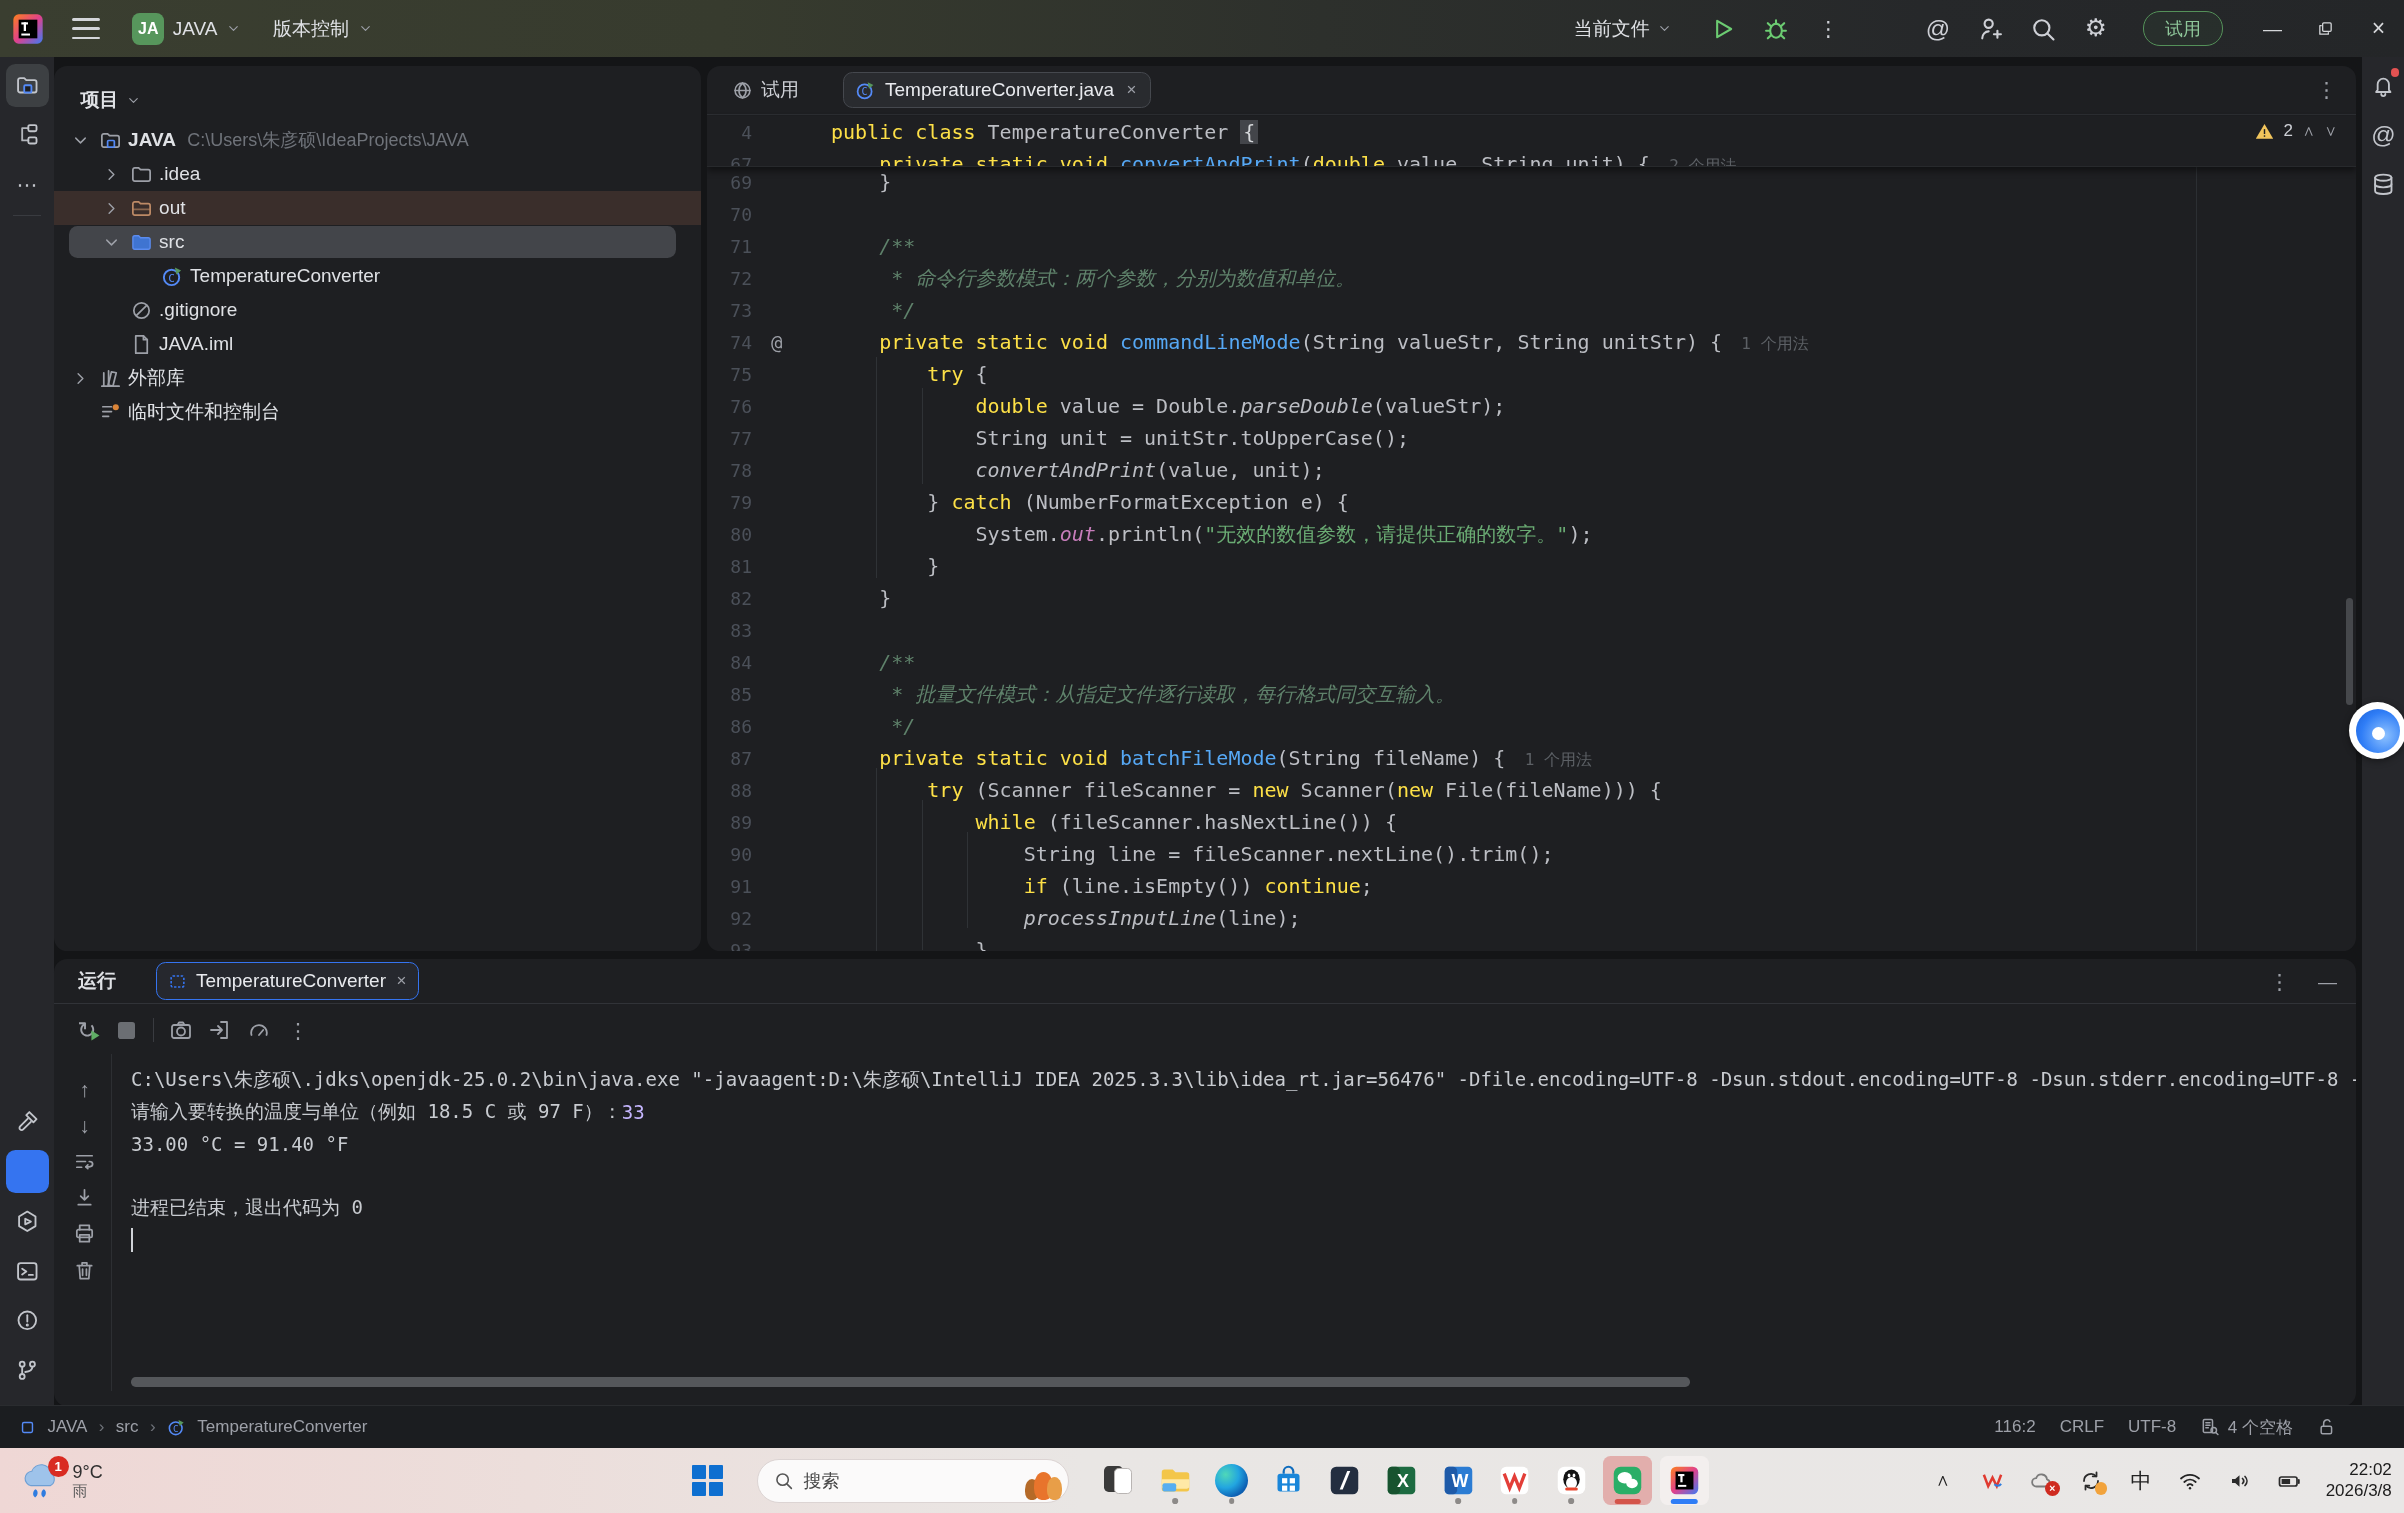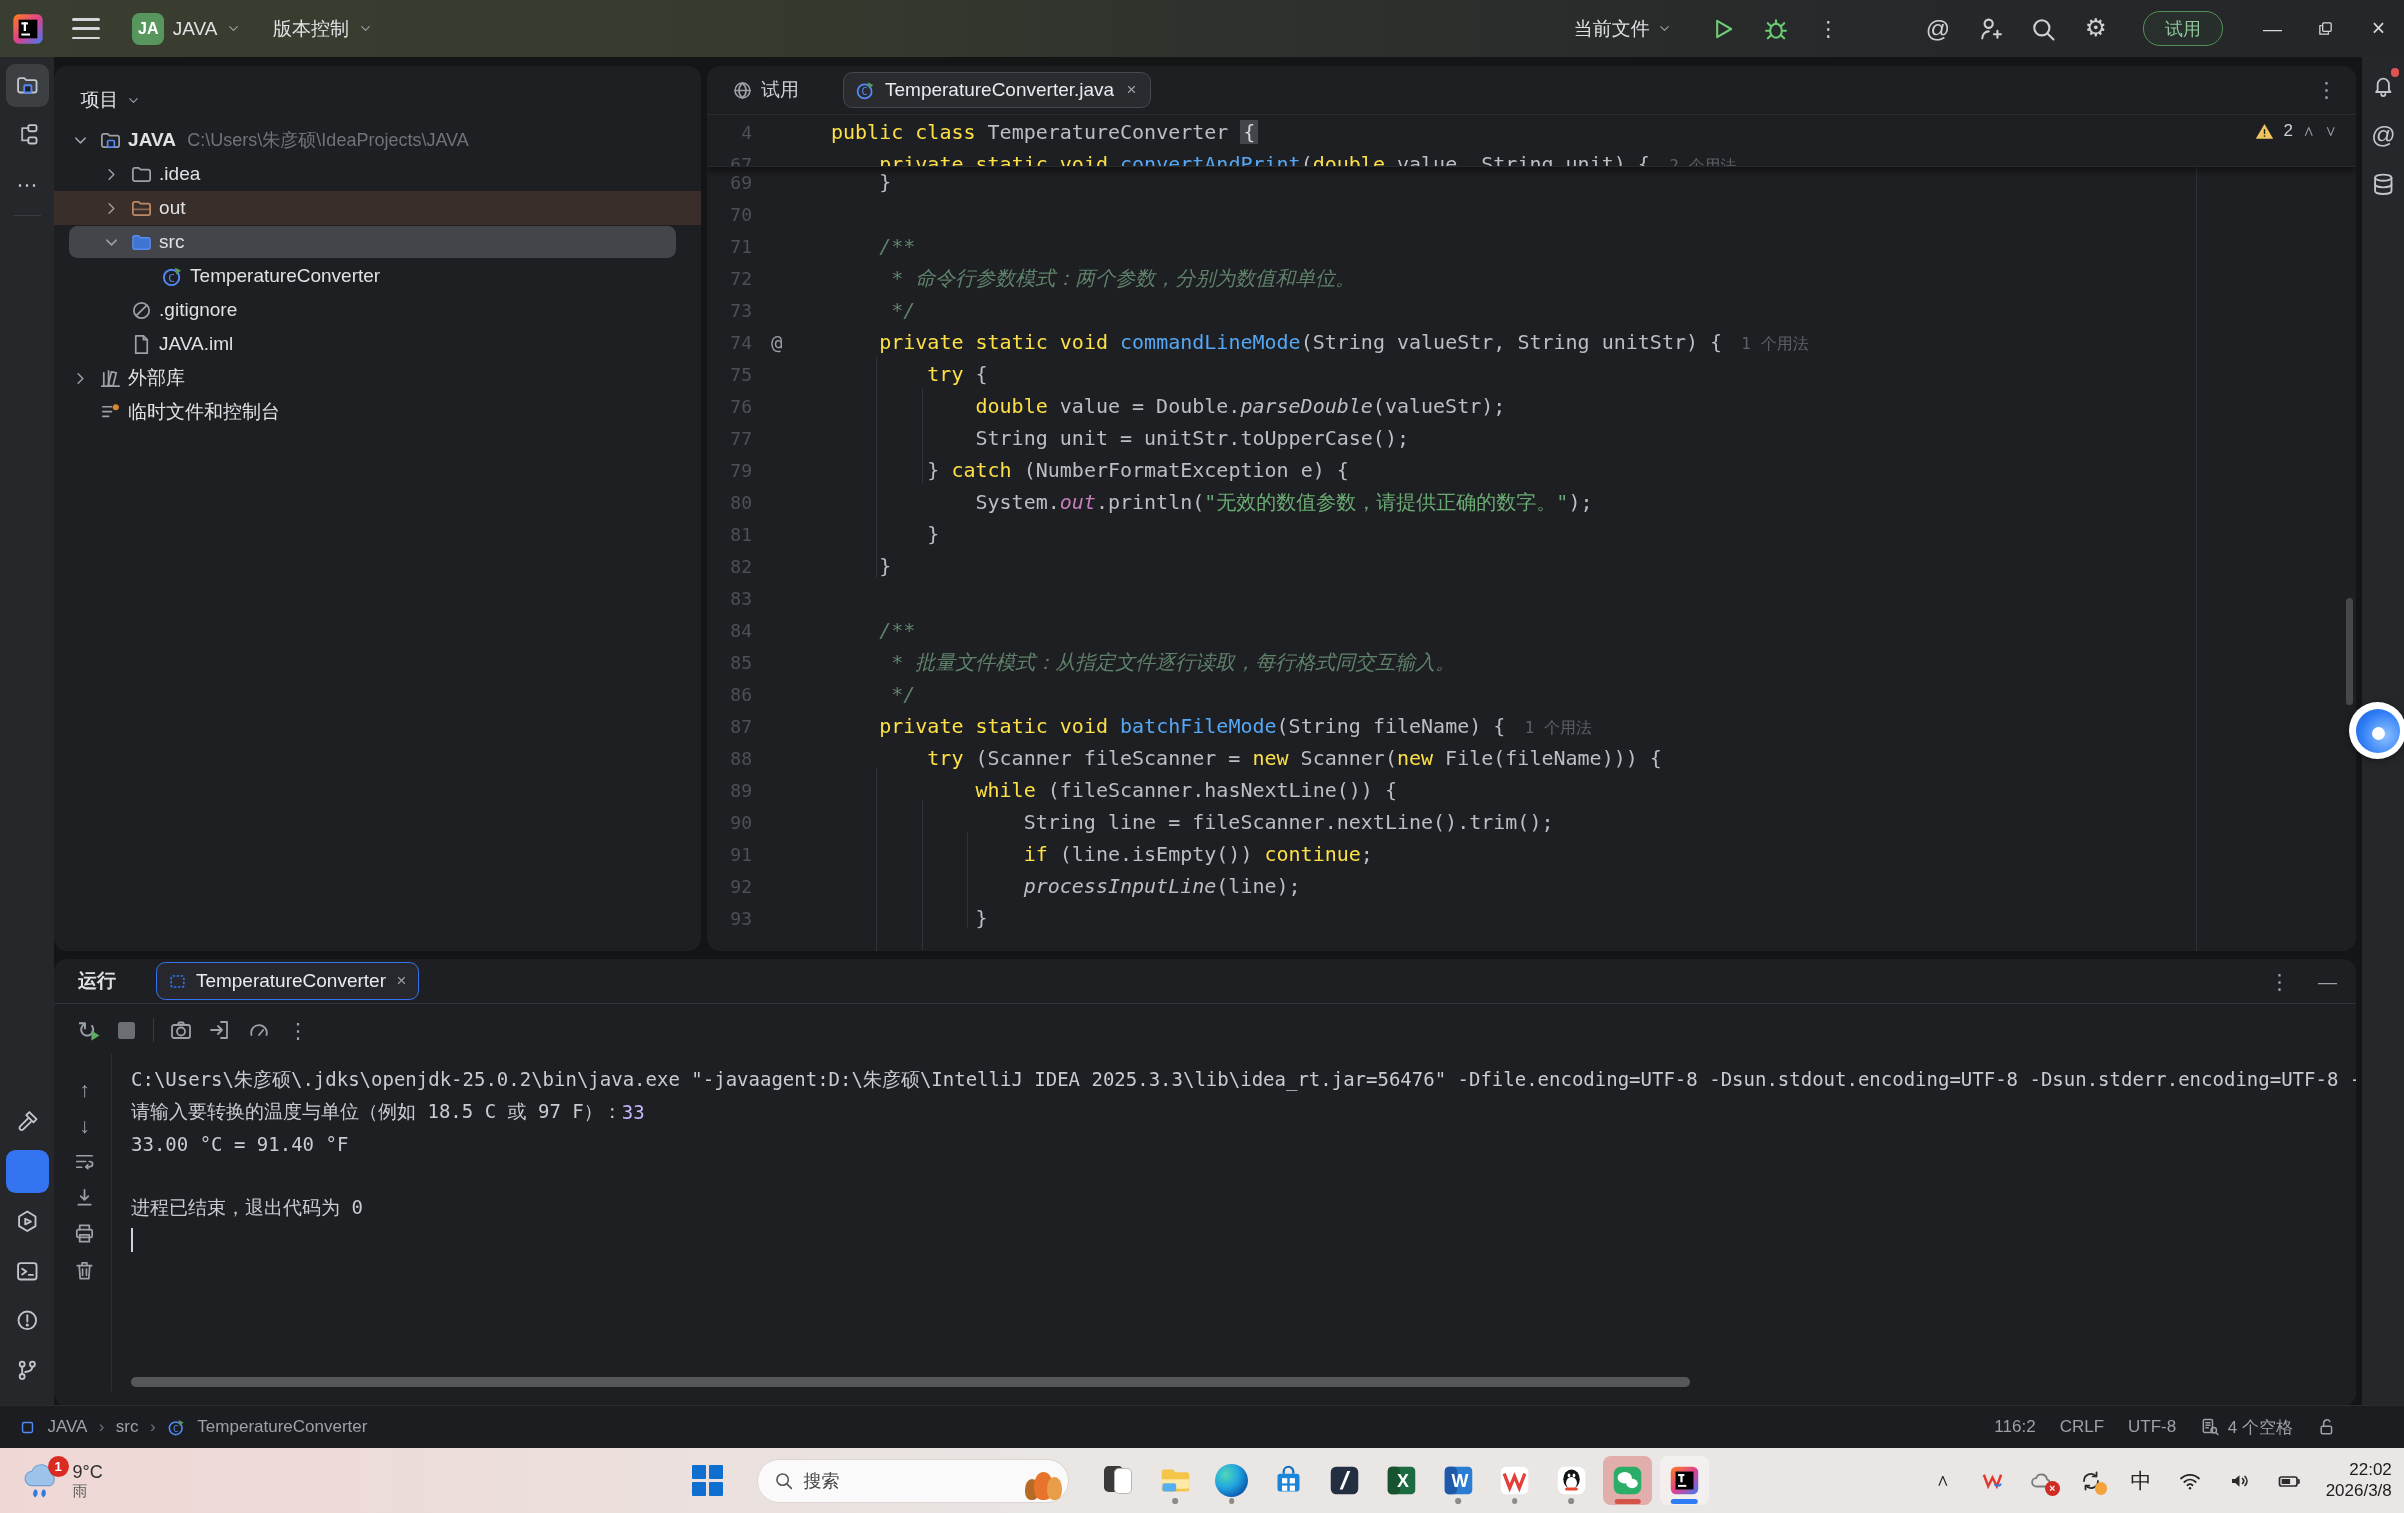--- a/index.html
+++ b/index.html
@@ -37,21 +37,21 @@
   .lstrip-bottom{position:absolute;bottom:7.6px;left:0;width:54px}
   .rdot{position:absolute;top:4.7px;right:5.7px;width:8.5px;height:8.5px;border-radius:50%;background:#e35252}
 
   
   .island{position:absolute;background:#1e1f22;border-radius:13.2px;overflow:hidden}
   .proj{left:54px;top:66px;width:647px;height:885px}
   .edit{left:707px;top:66px;width:1649px;height:885px}
   .conw{left:54px;top:959px;width:2302px;height:447px}
 
   
-  .proj-head{display:flex;align-items:center;gap:7.6px;padding:21px 0 0 26.5px;color:#dfe1e5;font-size:19px;font-weight:normal}
+  .proj-head{display:flex;align-items:center;gap:7.6px;padding:21px 0 0 26.5px;color:#dfe1e5;font-size:19px;font-weight:bold}
   #tree{position:absolute;left:0;top:57px;right:0}
   .trow{position:relative;height:34px;display:flex;align-items:center;font-size:19px;color:#dfe1e5;cursor:pointer;white-space:nowrap}
   .trow>*{position:relative;z-index:1}
   .trow.sel::before{content:"";position:absolute;left:15px;right:24.6px;top:0.9px;bottom:0.9px;background:#43454a;border-radius:8.5px;z-index:0}
   .trow.hov::before{content:"";position:absolute;left:0;right:0;top:0;bottom:0;background:#3a2e2b;z-index:0}
   .tchev{width:19px;height:19px;color:#9da0a8;flex:none;display:flex;align-items:center;justify-content:center}
   .ticon{width:23px;height:23px;margin:0 6.6px 0 8.5px;flex:none}
   .tlabel.b{font-weight:bold}
   .tsuffix{color:#6f737a;font-size:18px;margin-left:11.4px}
   .c-folder{color:#9da0a8}.c-out{color:#bd8a66}
@@ -581,20 +581,24 @@
   <span class="ctext"><span class="sg-p">        </span><span class="sg-k">try</span><span class="sg-p"> {</span></span></div>
         <div class="crow">
   <span class="lnum">76</span>
   <span class="gico"></span>
   <span class="ctext"><span class="sg-p">            </span><span class="sg-k">double</span><span class="sg-p"> value = Double.</span><span class="sg-c">parseDouble</span><span class="sg-p">(valueStr);</span></span></div>
         <div class="crow">
   <span class="lnum">77</span>
   <span class="gico"></span>
   <span class="ctext"><span class="sg-p">            String unit = unitStr.toUpperCase();</span></span></div>
         <div class="crow">
+  <span class="lnum">78</span>
+  <span class="gico"></span>
+  <span class="ctext"><span class="sg-p">            </span><span class="sg-c">convertAndPrint</span><span class="sg-p">(value, unit);</span></span></div>
+        <div class="crow">
   <span class="lnum">79</span>
   <span class="gico"></span>
   <span class="ctext"><span class="sg-p">        } </span><span class="sg-k">catch</span><span class="sg-p"> (NumberFormatException e) {</span></span></div>
         <div class="crow">
   <span class="lnum">80</span>
   <span class="gico"></span>
   <span class="ctext"><span class="sg-p">            System.</span><span class="sg-fl">out</span><span class="sg-p">.println(</span><span class="sg-s">"无效的数值参数，请提供正确的数字。"</span><span class="sg-p">);</span></span></div>
         <div class="crow">
   <span class="lnum">81</span>
   <span class="gico"></span>

